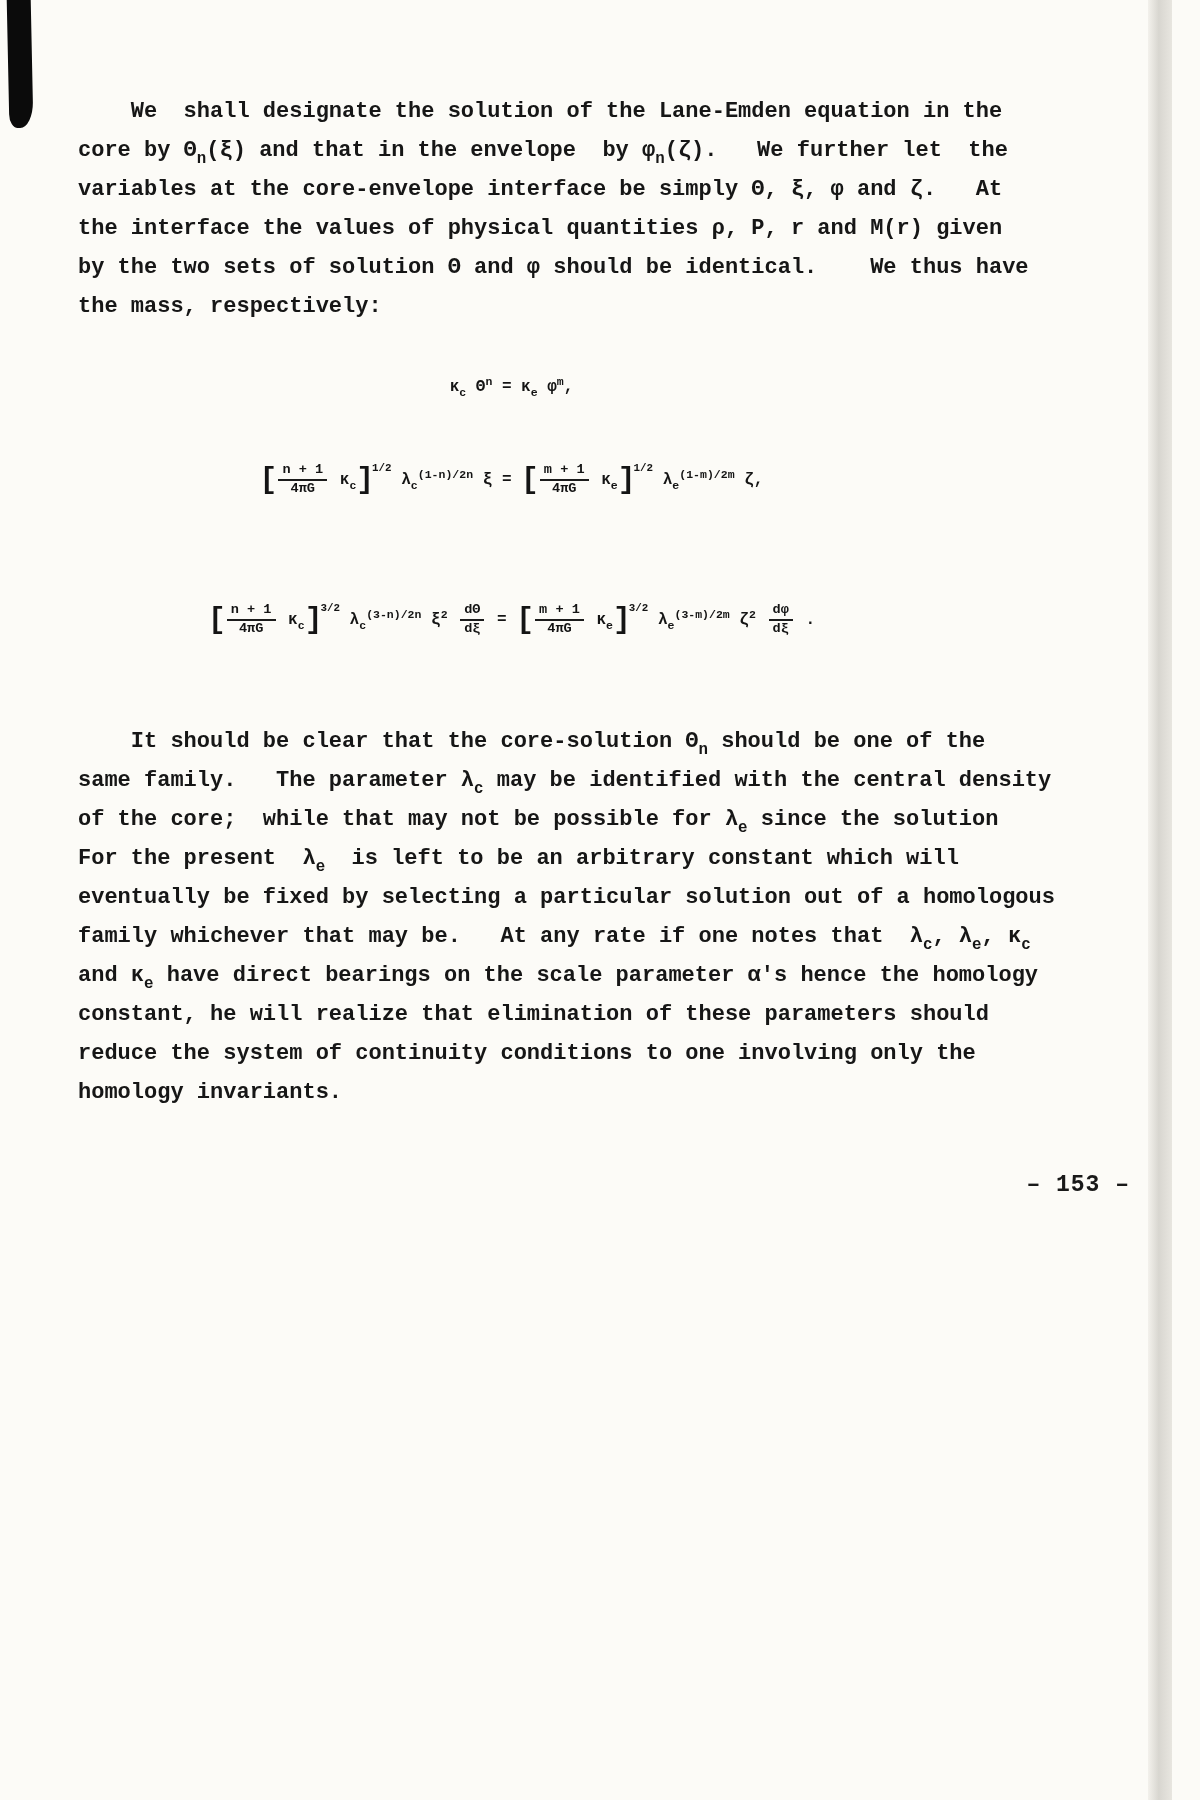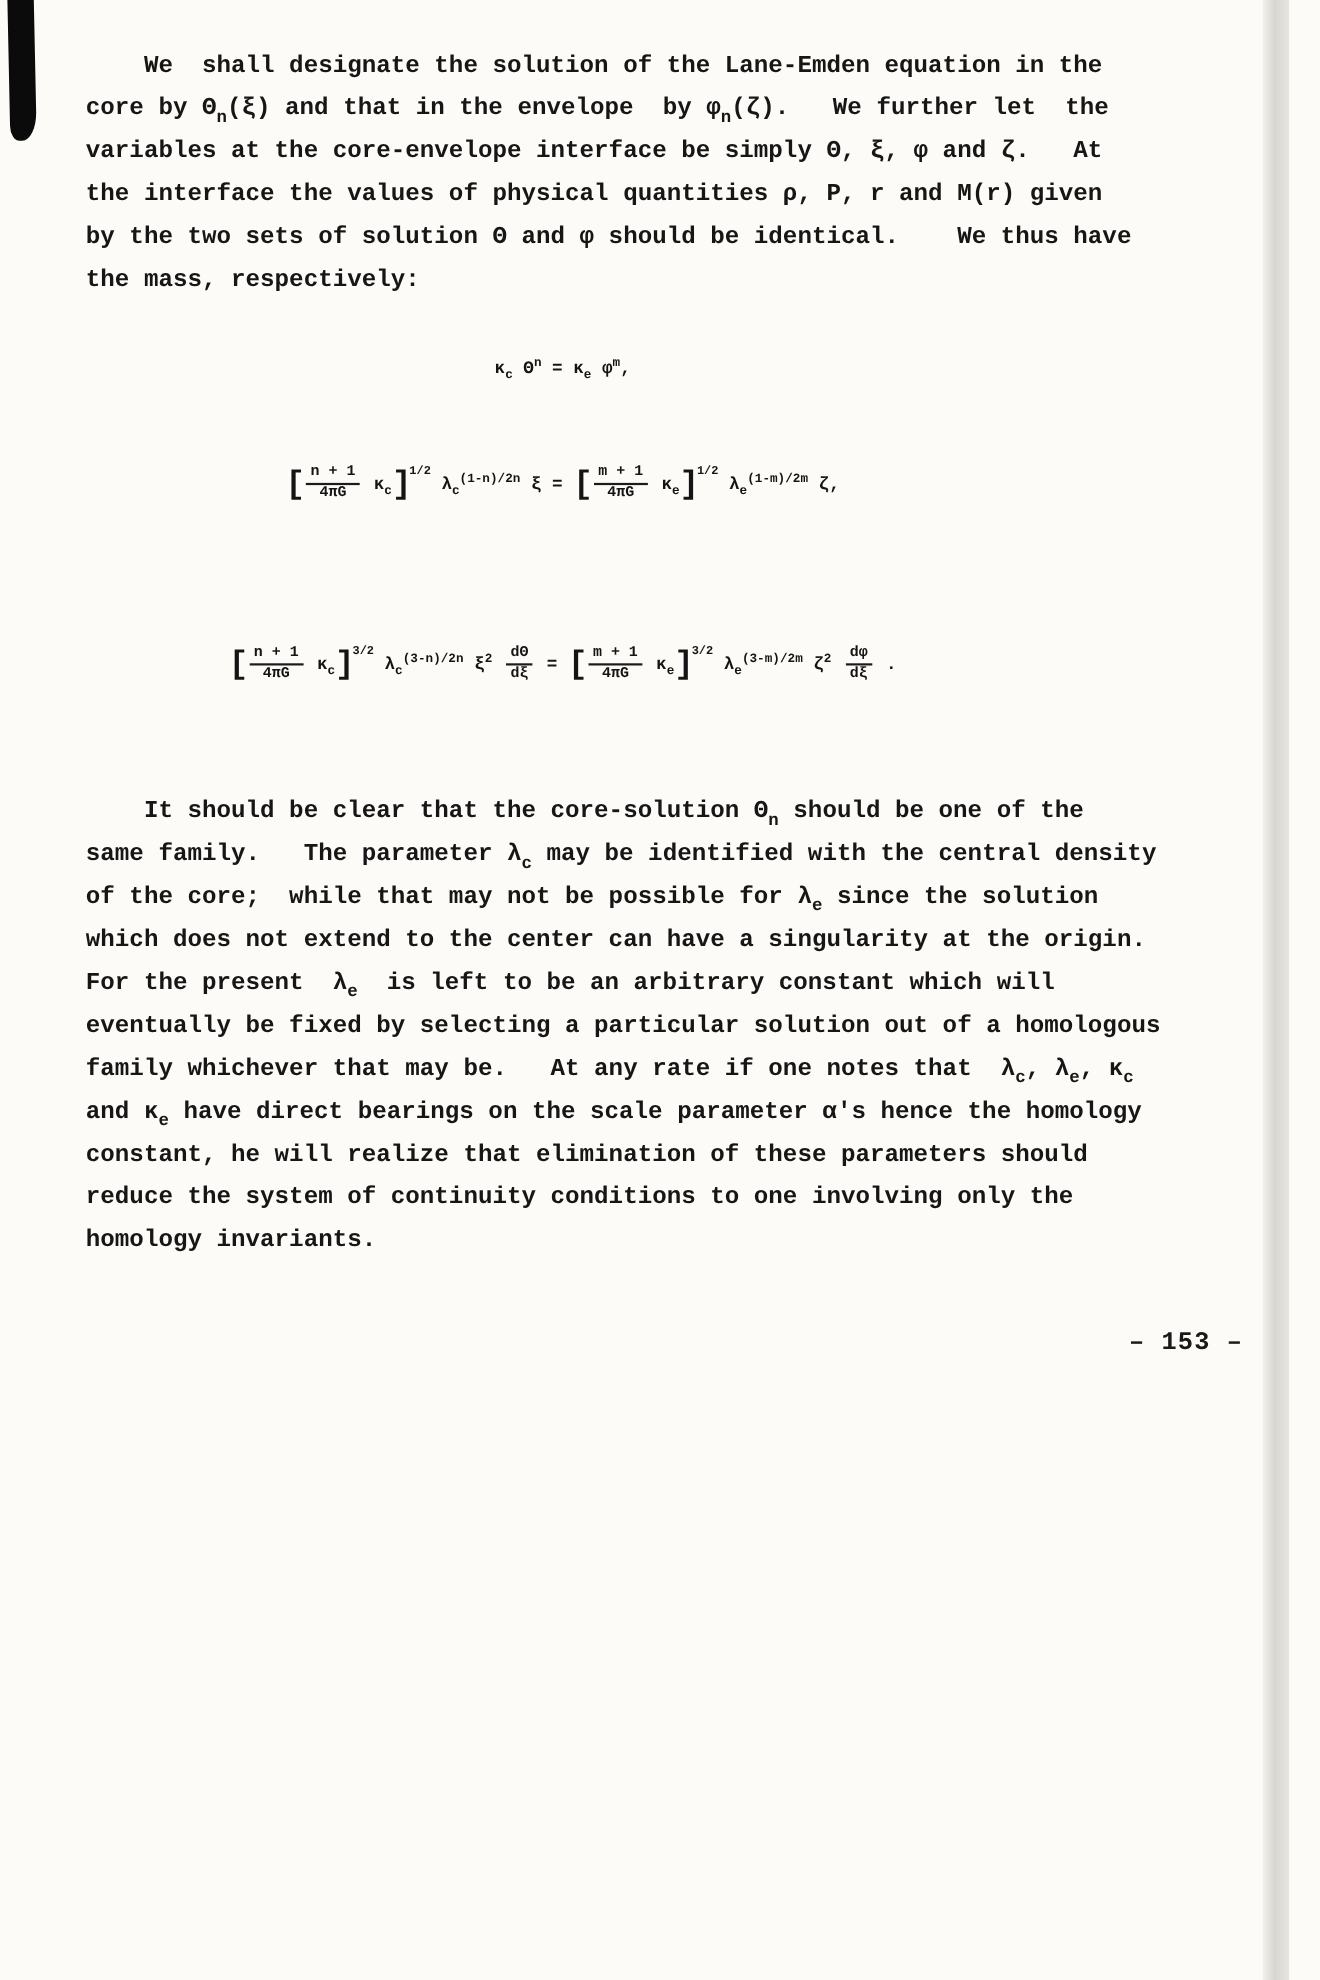--- a/index.html
+++ b/index.html
@@ -19,21 +19,21 @@
   .scan-left {
     position:absolute; left:8px; top:-6px; width:24px; height:134px;
     background:#0b0b0b;
     border-radius:0 0 55% 35% / 0 0 26px 14px;
     transform:rotate(-1.2deg);
   }
   .scan-right {
     position:absolute; right:28px; top:0; width:24px; height:1800px;
     background:linear-gradient(90deg,#f3f1ec 0%, #d8d6d0 45%, #e8e6e0 100%);
   }
-  .content { position:relative; padding:40px 70px 0 78px; }
+  .content { position:relative; padding:92px 70px 0 78px; }
   .para .line {
     font-size:22px;
     line-height:39px;
     white-space:pre;
     font-weight:bold;
     color:#161616;
   }
   sub { font-size:0.72em; vertical-align:-0.42em; line-height:0; }
   sup { font-size:0.72em; vertical-align:0.55em; line-height:0; }
   .equations { margin-top:52px; }
@@ -54,21 +54,21 @@
     letter-spacing:-2px;
     font-weight:bold;
   }
   .bsup { font-size:0.68em; vertical-align:1.25em; line-height:0; }
   .frac {
     display:inline-block;
     vertical-align:middle;
     text-align:center;
     font-size:0.85em;
     line-height:1.25;
-    margin:12px 3px;
+    margin:0 3px;
   }
   .frac > span { display:block; padding:0 4px; }
   .frac > span:first-child { border-bottom:2px solid #1b1b1b; }
   .para2 { margin-top:84px; }
   .page-number {
     text-align:right;
     font-size:23px;
     font-weight:bold;
     margin-top:60px;
     letter-spacing:1px;
@@ -96,21 +96,20 @@
     <div class="equations">
       <div class="equation eq1">κ<sub>c</sub> Θ<sup>n</sup> = κ<sub>e</sub> φ<sup>m</sup>,</div>
       <div class="equation eq3"><span class="br">[</span><span class="frac"><span>n + 1</span><span>4πG</span></span> κ<sub>c</sub><span class="br">]</span><sup class="bsup">1/2</sup> λ<sub>c</sub><sup>(1-n)/2n</sup> ξ = <span class="br">[</span><span class="frac"><span>m + 1</span><span>4πG</span></span> κ<sub>e</sub><span class="br">]</span><sup class="bsup">1/2</sup> λ<sub>e</sub><sup>(1-m)/2m</sup> ζ,</div>
       <div class="equation eq4"><span class="br">[</span><span class="frac"><span>n + 1</span><span>4πG</span></span> κ<sub>c</sub><span class="br">]</span><sup class="bsup">3/2</sup> λ<sub>c</sub><sup>(3-n)/2n</sup> ξ<sup>2</sup> <span class="frac"><span>dΘ</span><span>dξ</span></span> = <span class="br">[</span><span class="frac"><span>m + 1</span><span>4πG</span></span> κ<sub>e</sub><span class="br">]</span><sup class="bsup">3/2</sup> λ<sub>e</sub><sup>(3-m)/2m</sup> ζ<sup>2</sup> <span class="frac"><span>dφ</span><span>dξ</span></span> .</div>
     </div>
 
     <div class="para para2">
         <div class="line">    It should be clear that the core-solution Θ<sub>n</sub> should be one of the</div>
         <div class="line">same family.   The parameter λ<sub>c</sub> may be identified with the central density</div>
         <div class="line">of the core;  while that may not be possible for λ<sub>e</sub> since the solution</div>
-        <div class="line">which does not extend to the center can have a singularity at the origin.</div>
         <div class="line">For the present  λ<sub>e</sub>  is left to be an arbitrary constant which will</div>
         <div class="line">eventually be fixed by selecting a particular solution out of a homologous</div>
         <div class="line">family whichever that may be.   At any rate if one notes that  λ<sub>c</sub>, λ<sub>e</sub>, κ<sub>c</sub></div>
         <div class="line">and κ<sub>e</sub> have direct bearings on the scale parameter α's hence the homology</div>
         <div class="line">constant, he will realize that elimination of these parameters should</div>
         <div class="line">reduce the system of continuity conditions to one involving only the</div>
         <div class="line">homology invariants.</div>
       </div>
 
     <div class="page-number">– 153 –</div>

